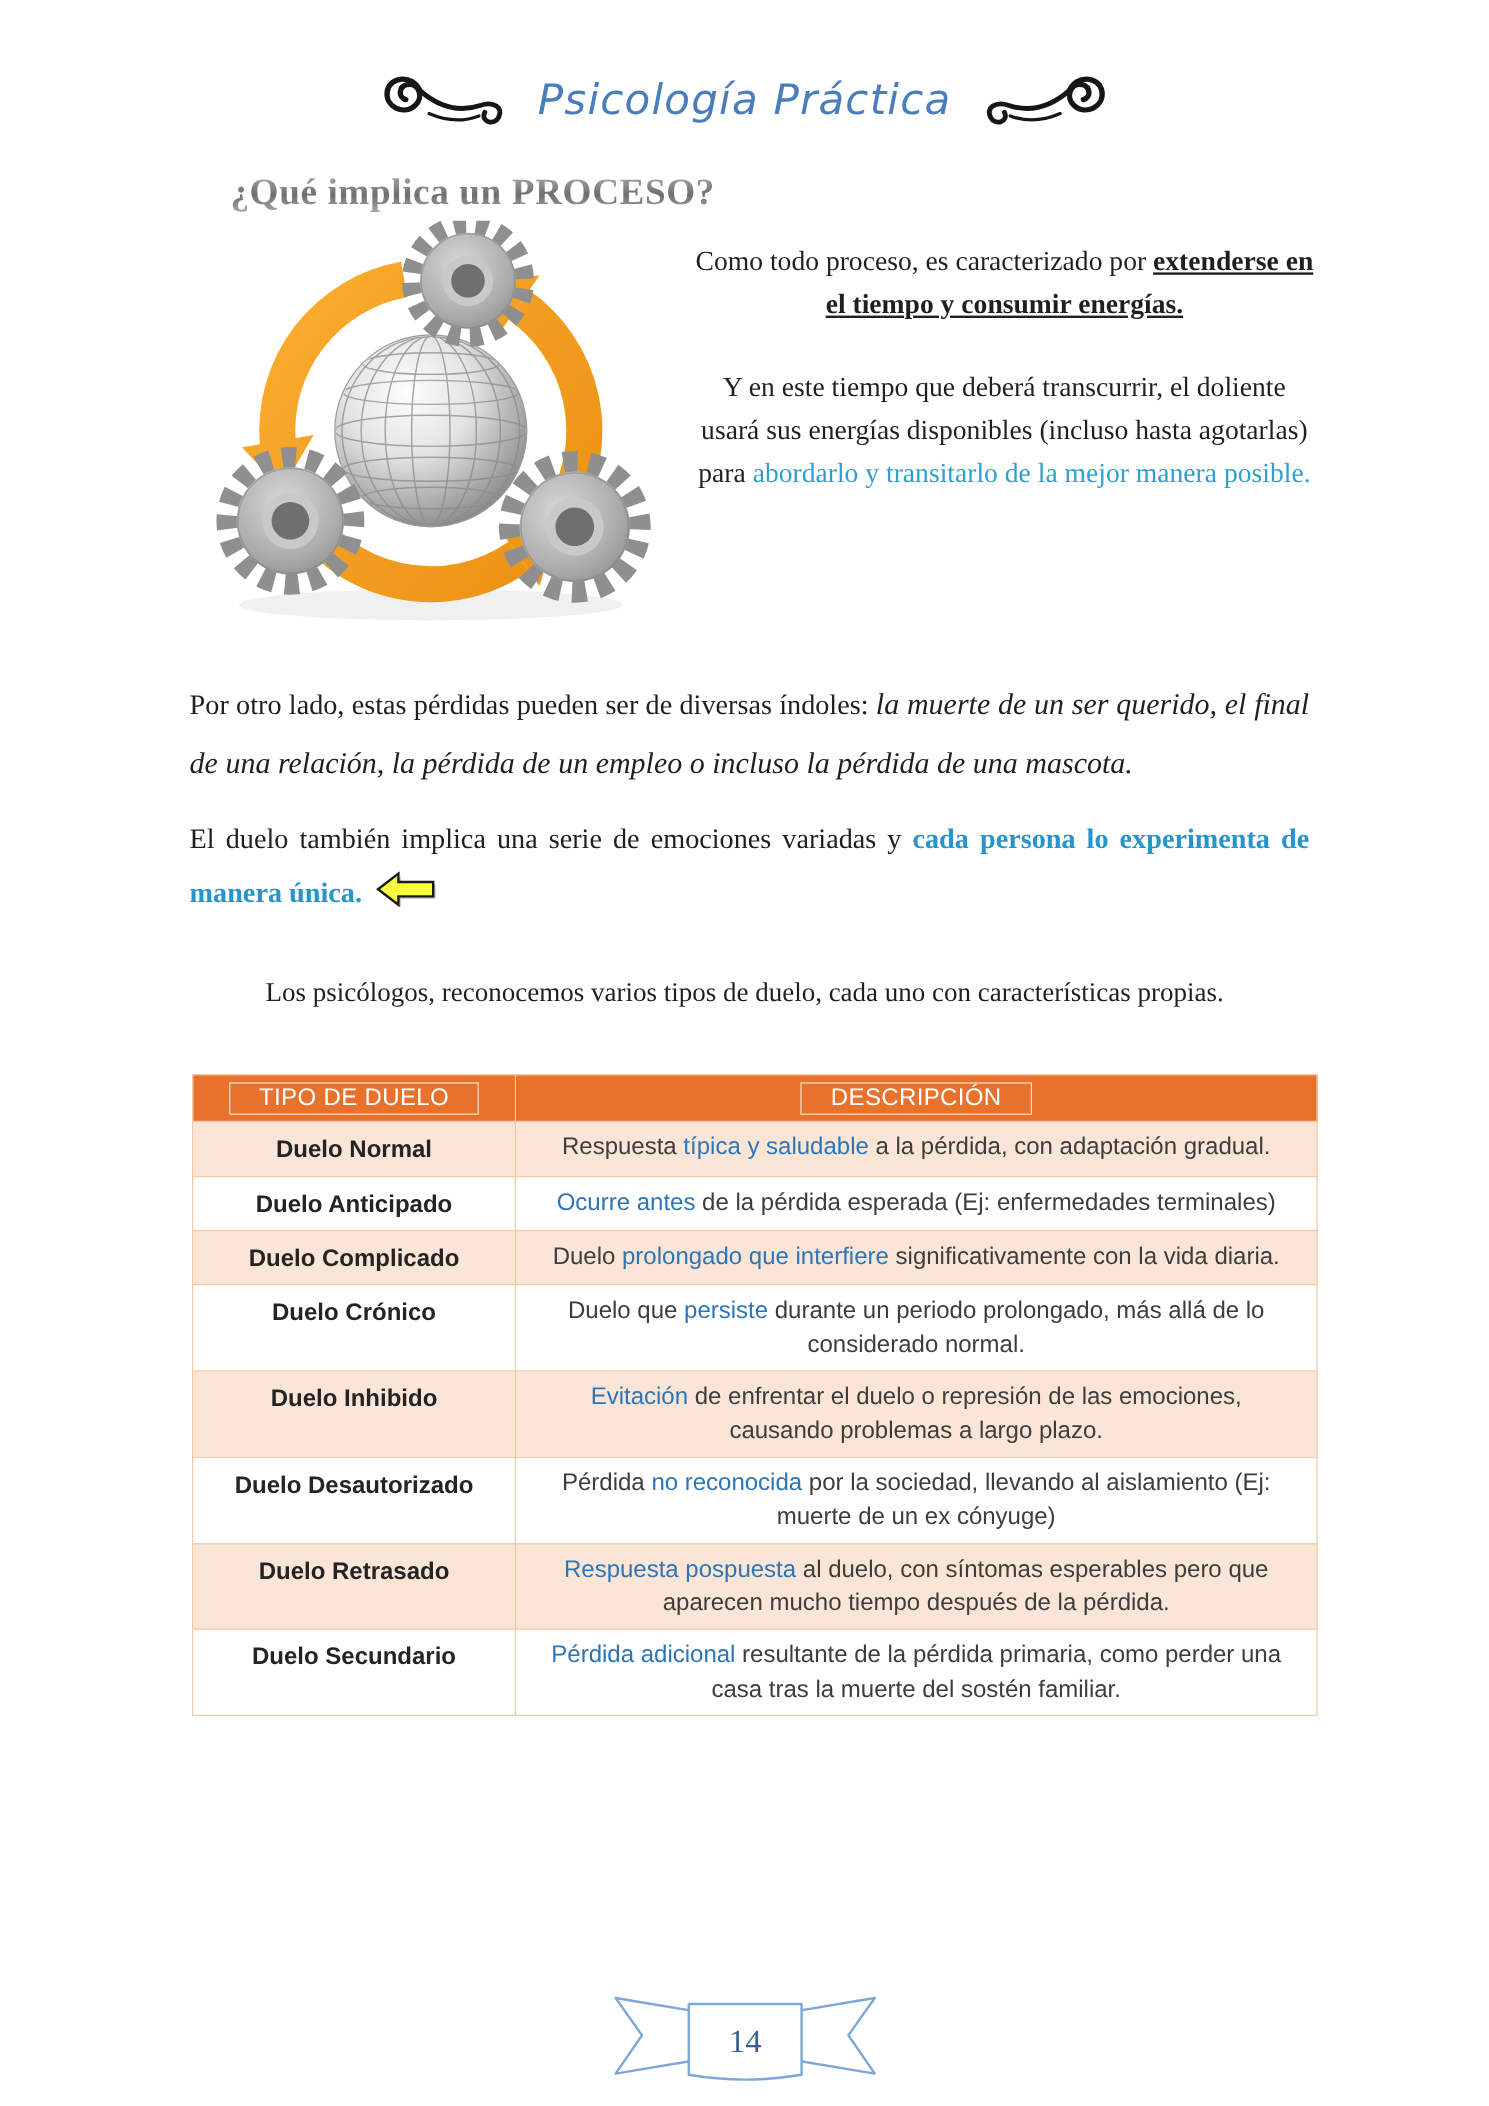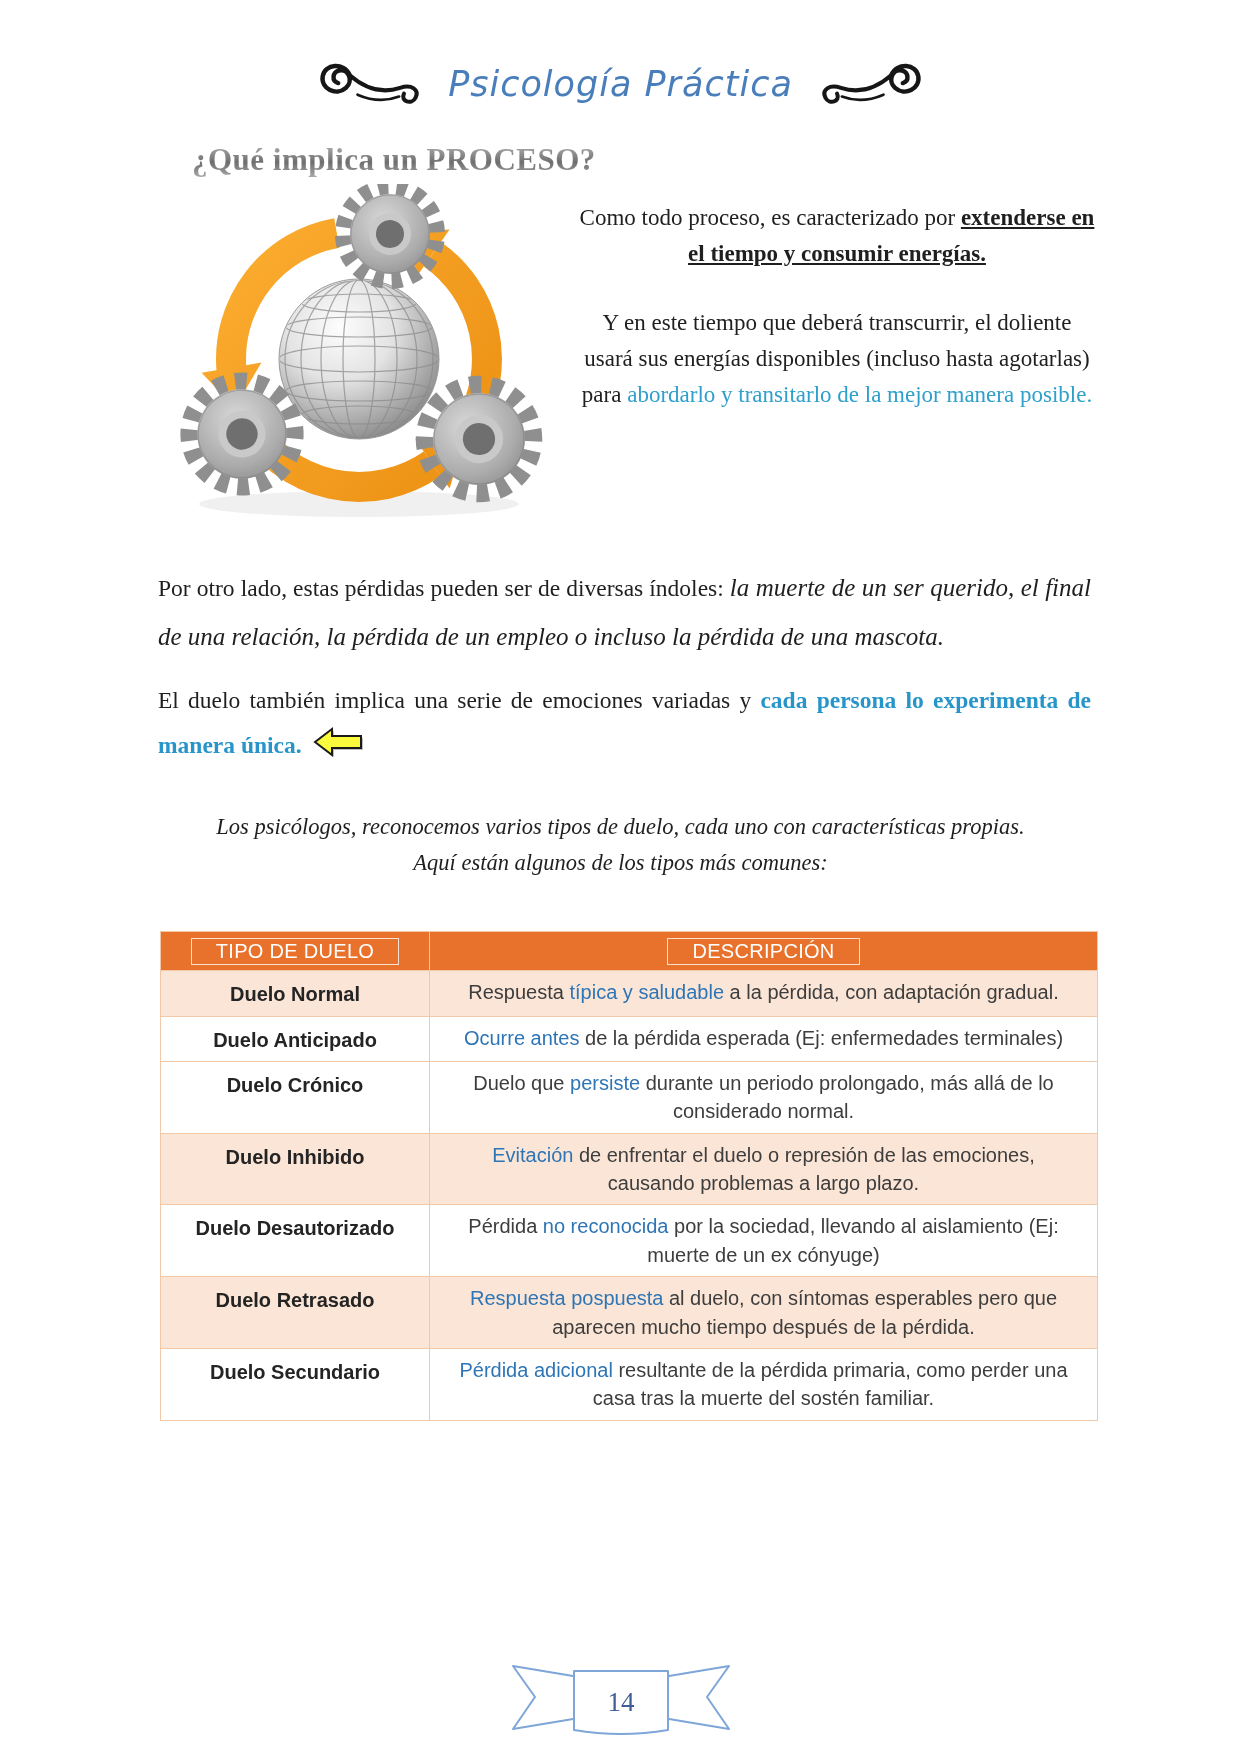--- a/index.html
+++ b/index.html
@@ -33,21 +33,21 @@
   .bu{font-weight:700;text-decoration:underline;}
   .cyan{color:#2f9fcc;}
 
   
   p.justified{margin:0 150px 0 158px;text-align:justify;font-size:23.5px;line-height:1.95;}
   p.justified.first{margin-top:40px;}
   p.justified.second{margin-top:16px;}
   .italic{font-style:italic;font-size:25px;}
   .blue-bold{color:#2795c9;font-weight:700;}
   .inline-arrow{vertical-align:-6px;margin-left:10px;}
-  p.centered{margin:40px 0 0 0;text-align:center;font-size:22.5px;line-height:1.6;font-style:italic;}
+  p.centered{margin:40px 0 0 0;text-align:center;font-size:22.5px;line-height:1.6;}
   p.centered span{display:block;}
 
   
   table.duelos{border-collapse:collapse;margin:50px 0 0 160px;width:938px;
     font-family:"Liberation Sans", sans-serif;color:#3d3d3d;}
   table.duelos th, table.duelos td{border:1px solid #f2c8a6;}
   table.duelos thead th{background:#e8712b;color:#ffffff;font-weight:400;
     height:38px;padding:0;font-size:20px;letter-spacing:.3px;}
   .hbox{display:inline-block;border:1px solid rgba(255,255,255,.78);padding:1px 24px;}
   table.duelos .col-tipo{width:268px;}
@@ -157,38 +157,41 @@
   <p class="justified first"><span>Por otro lado, estas pérdidas pueden ser de diversas índoles: </span><span class="italic">la muerte de un ser querido, el final de una relación, la pérdida de un empleo o incluso la pérdida de una mascota.</span></p>
 
   <p class="justified second"><span>El duelo también implica una serie de emociones variadas y </span><span class="blue-bold">cada persona lo experimenta de manera única.</span><svg class="inline-arrow" width="52" height="34" viewBox="0 0 52 34">
         <polygon points="5,19 22,6 22,13 51,13 51,25 22,25 22,32" fill="rgba(0,0,0,.25)"></polygon>
         <polygon points="3,17 20,4 20,11 49,11 49,23 20,23 20,30" fill="#fbfb3d" stroke="#1a1a1a" stroke-width="2"></polygon>
       </svg></p>
 
 
   <p class="centered">
     <span>Los psicólogos, reconocemos varios tipos de duelo, cada uno con características propias.</span>
-    <span>Aquí están algunos de los tipos más comunes:</span>
   </p>
 
   <table class="duelos">
     <thead>
       <tr>
         <th class="col-tipo"><span class="hbox">TIPO DE DUELO</span></th>
         <th><span class="hbox">DESCRIPCIÓN</span></th>
       </tr>
     </thead>
     <tbody>
         <tr class="peach">
           <td class="tipo">Duelo Normal</td>
           <td class="desc"><span>Respuesta </span><span class="blue">típica y saludable</span><span> a la pérdida, con adaptación gradual.</span></td>
         </tr>
         <tr class="white">
           <td class="tipo">Duelo Anticipado</td>
           <td class="desc"><span class="blue">Ocurre antes</span><span> de la pérdida esperada (Ej: enfermedades terminales)</span></td>
+        </tr>
+        <tr class="peach">
+          <td class="tipo">Duelo Complicado</td>
+          <td class="desc"><span>Duelo </span><span class="blue">prolongado que interfiere</span><span> significativamente con la vida diaria.</span></td>
         </tr>
         <tr class="white">
           <td class="tipo">Duelo Crónico</td>
           <td class="desc"><span>Duelo que </span><span class="blue">persiste</span><span> durante un periodo prolongado, más allá de lo considerado normal.</span></td>
         </tr>
         <tr class="peach">
           <td class="tipo">Duelo Inhibido</td>
           <td class="desc"><span class="blue">Evitación</span><span> de enfrentar el duelo o represión de las emociones, causando problemas a largo plazo.</span></td>
         </tr>
         <tr class="white">

